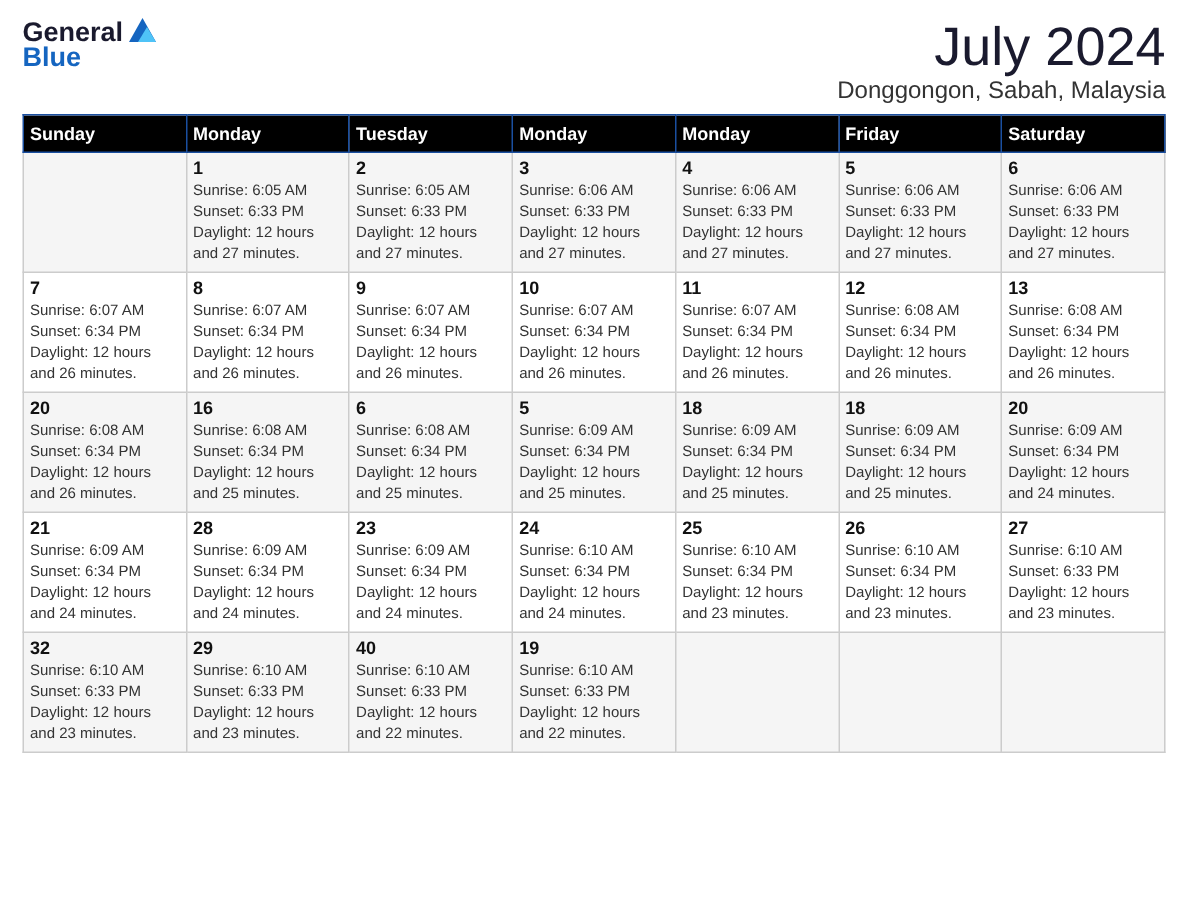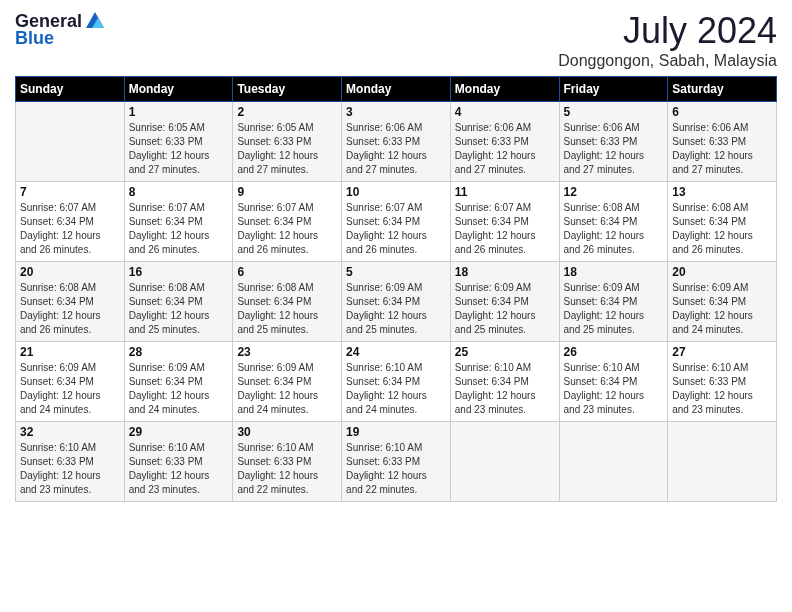--- a/index.html
+++ b/index.html
@@ -245,21 +245,21 @@
         <tr>
           <td>
             <span class="day-number">32</span>
             <div class="day-info">Sunrise: 6:10 AM<br>Sunset: 6:33 PM<br>Daylight: 12 hours and 23 minutes.</div>
           </td>
           <td>
             <span class="day-number">29</span>
             <div class="day-info">Sunrise: 6:10 AM<br>Sunset: 6:33 PM<br>Daylight: 12 hours and 23 minutes.</div>
           </td>
           <td>
-            <span class="day-number">30</span>
+            <span class="day-number">40</span>
             <div class="day-info">Sunrise: 6:10 AM<br>Sunset: 6:33 PM<br>Daylight: 12 hours and 22 minutes.</div>
           </td>
           <td>
             <span class="day-number">19</span>
             <div class="day-info">Sunrise: 6:10 AM<br>Sunset: 6:33 PM<br>Daylight: 12 hours and 22 minutes.</div>
           </td>
           <td></td>
           <td></td>
           <td></td>
         </tr>

